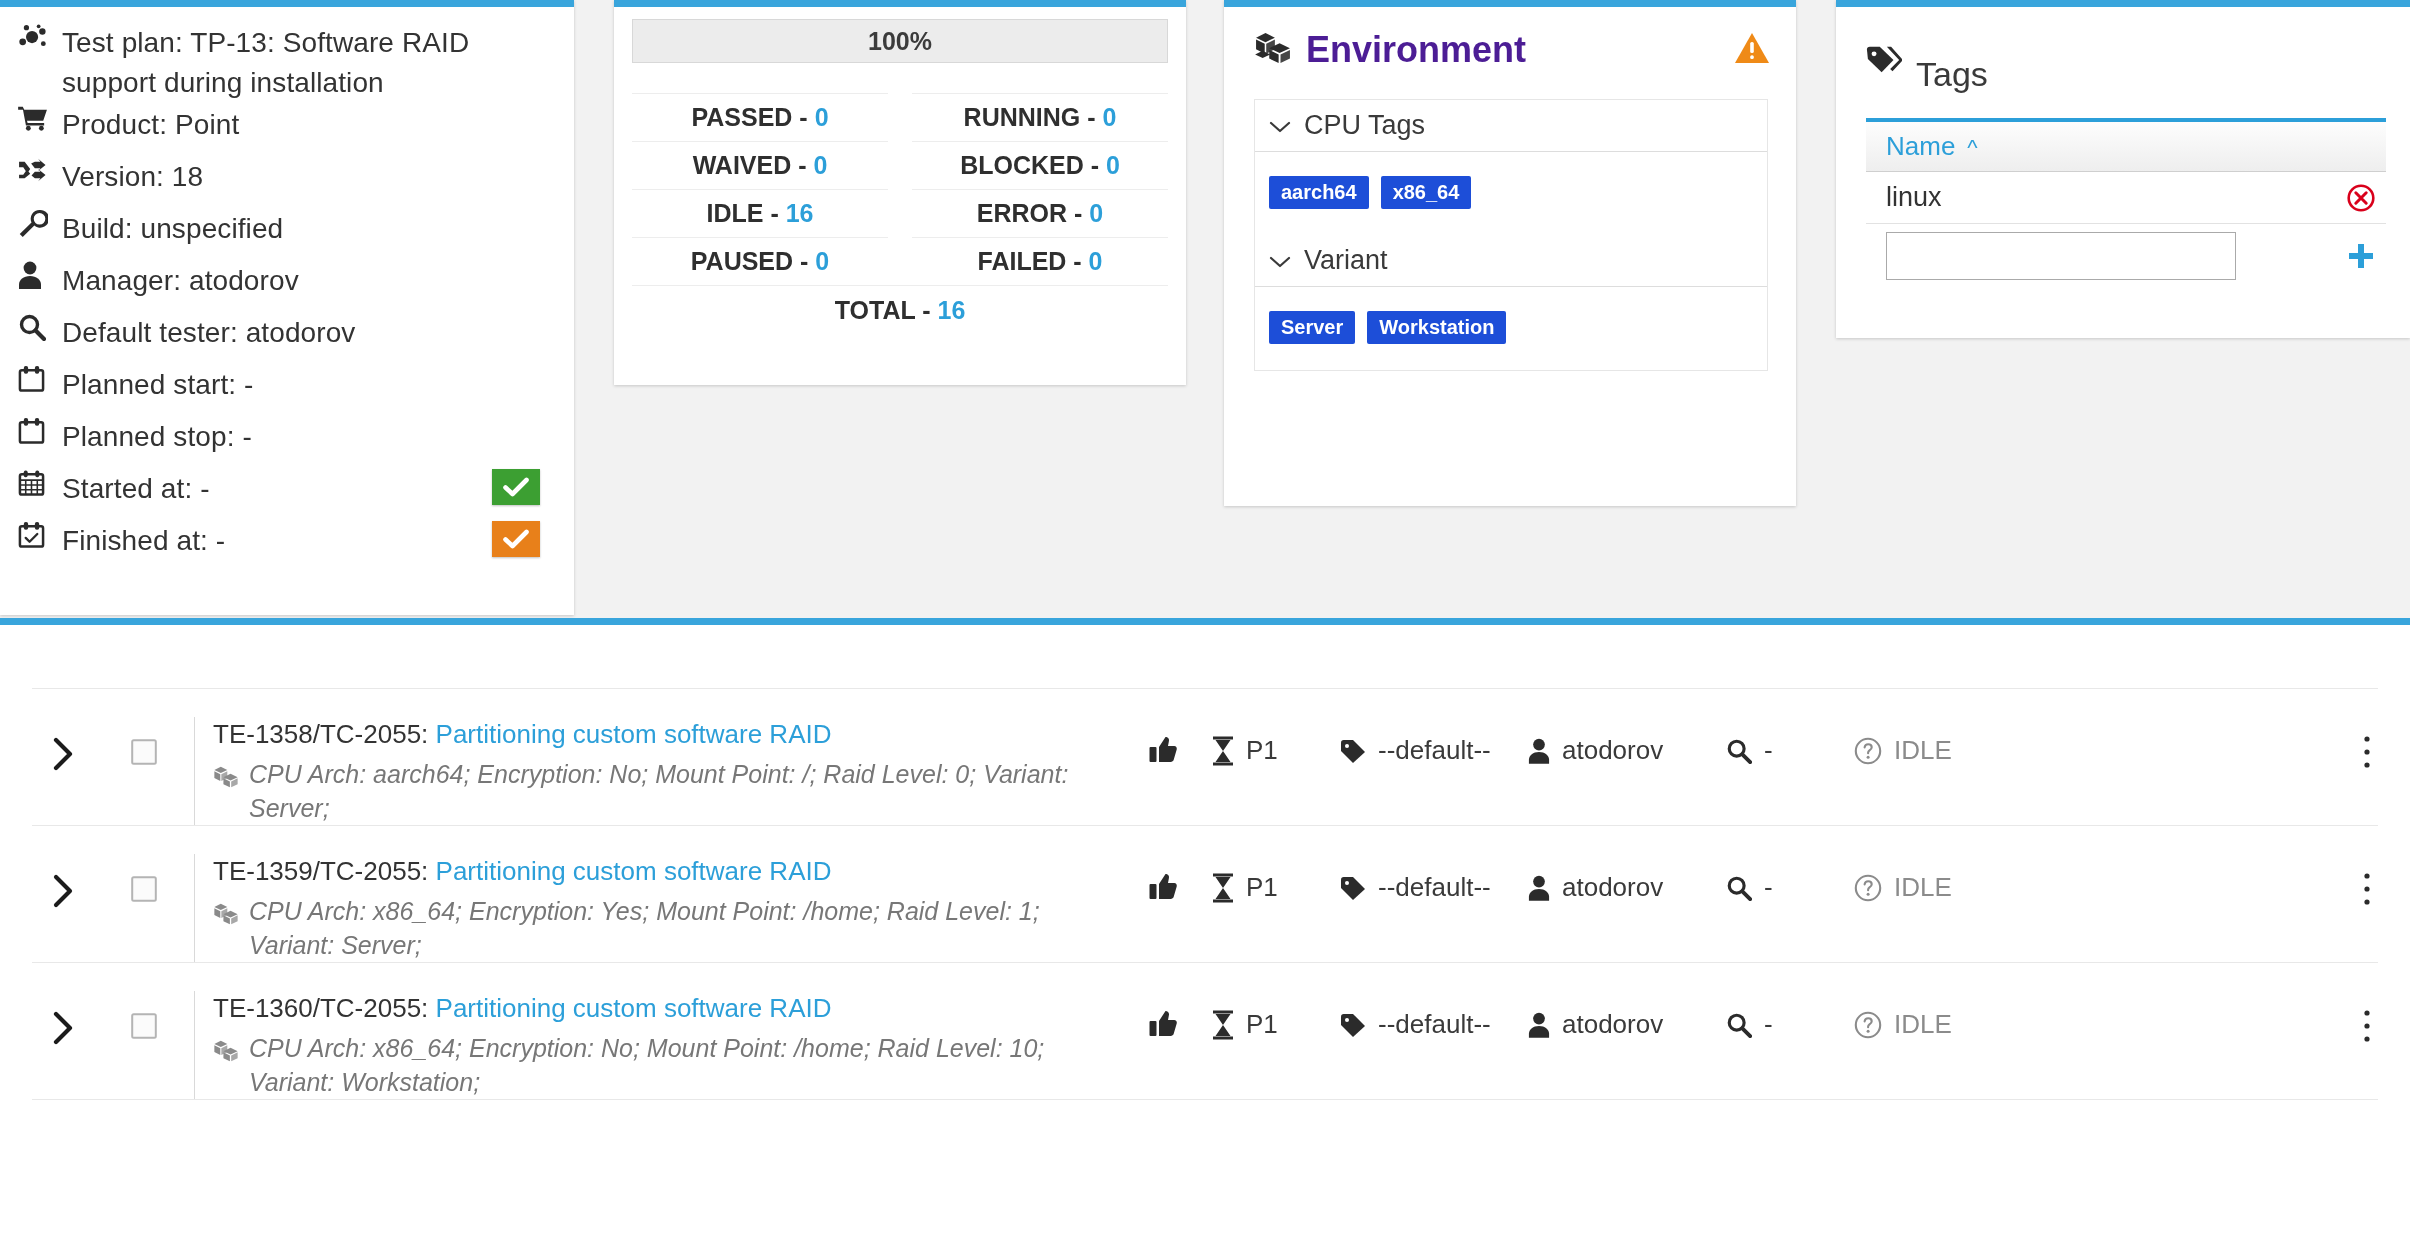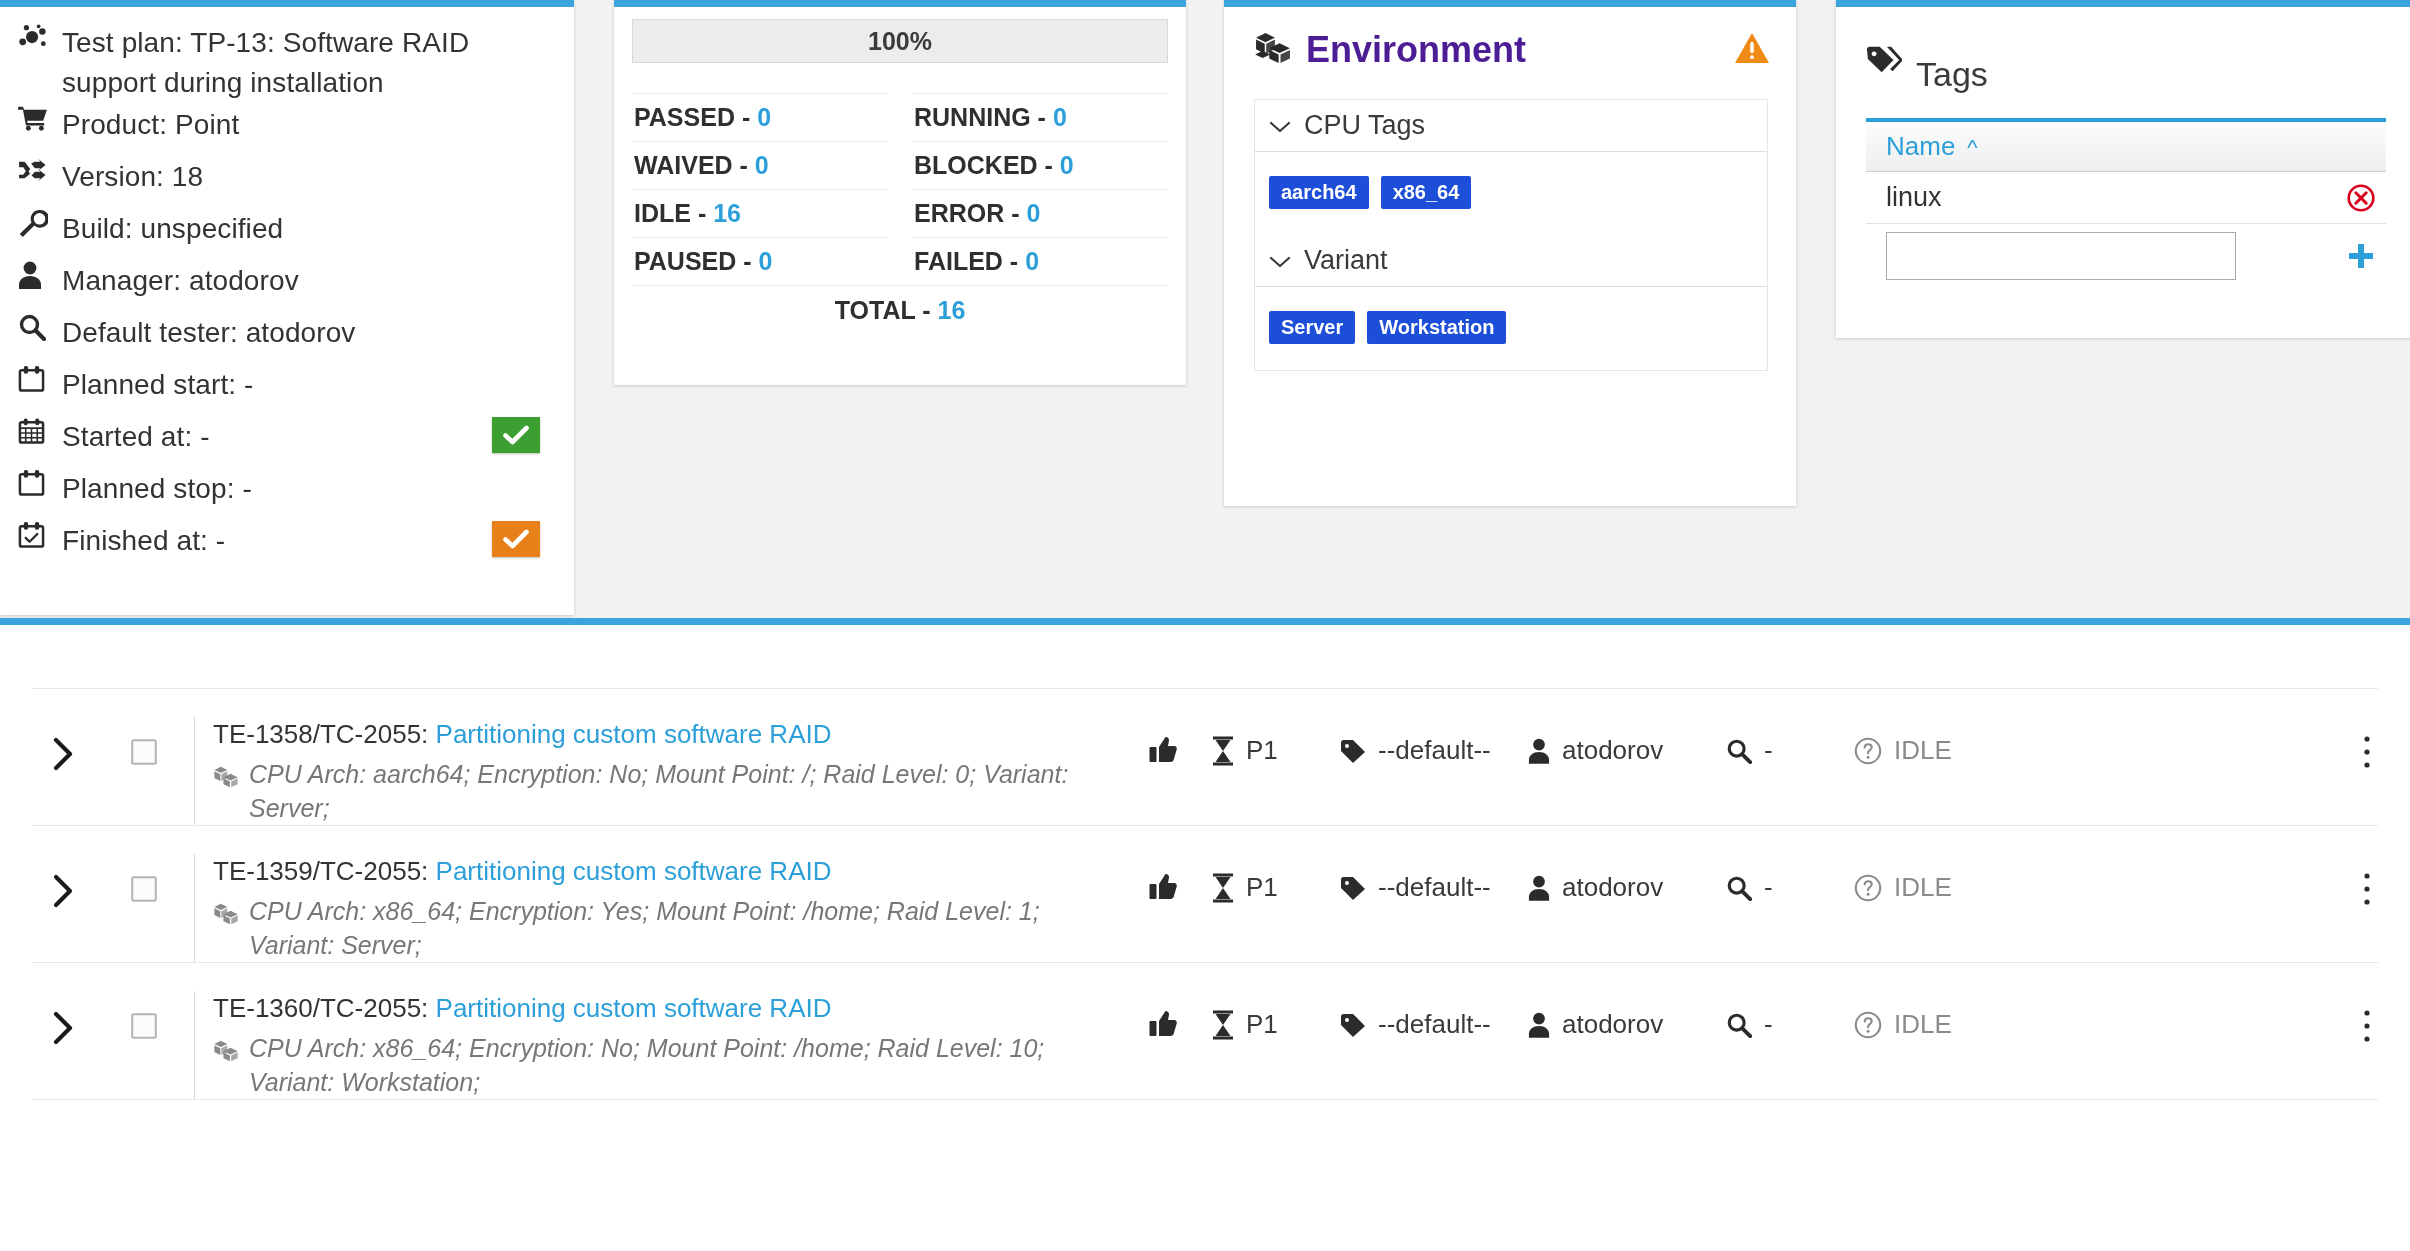--- a/index.html
+++ b/index.html
@@ -59,20 +59,21 @@
   }
   .stats-grid {
     display: grid; grid-template-columns: 1fr 1fr;
     column-gap: 24px; margin-top: 30px;
   }
   .stat-cell {
     border-top: 1px solid #ededed;
     padding: 9px 2px 9px 2px;
     font-size: 25px; font-weight: bold; color: #2f2f2f;
     white-space: nowrap;
+    text-align: center;
   }
   .stat-cell .num { color: #2c9fd9; font-weight: bold; }
   .stat-total {
     grid-column: 1 / span 2;
     border-top: 1px solid #ededed;
     text-align: center;
     padding: 10px 0 6px 0;
     font-size: 25px; font-weight: bold; color: #2f2f2f;
   }
   .stat-total .num { color: #2c9fd9; }
@@ -262,42 +263,42 @@
               <rect x="17.5" y="0.5" width="4.5" height="8" rx="2" fill="#2b2b2b"></rect>
             </svg>
         </div>
         <div class="plan-txt">Planned start: -</div>
       </div>
 
       <div class="plan-row">
         <div class="plan-ico">
           <svg width="27" height="28" viewBox="0 0 28 28">
               <rect x="2" y="5" width="24" height="21" rx="2" fill="none" stroke="#2b2b2b" stroke-width="2.6"></rect>
+              <rect x="6" y="0.5" width="4.5" height="8" rx="2" fill="#2b2b2b"></rect>
+              <rect x="17.5" y="0.5" width="4.5" height="8" rx="2" fill="#2b2b2b"></rect>
+            </svg>
+        </div>
+        <div class="plan-txt">Planned stop: -</div>
+      </div>
+
+      <div class="plan-row">
+        <div class="plan-ico">
+          <svg width="27" height="28" viewBox="0 0 28 28">
+              <rect x="2" y="5" width="24" height="21" rx="2" fill="none" stroke="#2b2b2b" stroke-width="2.6"></rect>
               <path d="M2 11h24M2 16h24M2 21h24M8 11v15M14 11v15M20 11v15" stroke="#2b2b2b" stroke-width="1.6"></path>
               <rect x="6" y="1" width="4" height="7" rx="1.8" fill="#2b2b2b"></rect>
               <rect x="18" y="1" width="4" height="7" rx="1.8" fill="#2b2b2b"></rect>
             </svg>
         </div>
         <div class="plan-txt">Started at: -</div>
         <div class="plan-btn green">
           <svg width="26" height="20" viewBox="0 0 26 20">
               <path d="M2.5 10.5 9.5 17 23.5 3" fill="none" stroke="#fff" stroke-width="4.6" stroke-linecap="round" stroke-linejoin="round"></path>
             </svg>
         </div>
-      </div>
-
-      <div class="plan-row">
-        <div class="plan-ico">
-          <svg width="27" height="28" viewBox="0 0 28 28">
-              <rect x="2" y="5" width="24" height="21" rx="2" fill="none" stroke="#2b2b2b" stroke-width="2.6"></rect>
-              <rect x="6" y="0.5" width="4.5" height="8" rx="2" fill="#2b2b2b"></rect>
-              <rect x="17.5" y="0.5" width="4.5" height="8" rx="2" fill="#2b2b2b"></rect>
-            </svg>
-        </div>
-        <div class="plan-txt">Planned stop: -</div>
       </div>
 
       <div class="plan-row">
         <div class="plan-ico">
           <svg width="27" height="28" viewBox="0 0 28 28">
               <rect x="2" y="5" width="24" height="21" rx="2" fill="none" stroke="#2b2b2b" stroke-width="2.6"></rect>
               <rect x="6" y="0.5" width="4.5" height="8" rx="2" fill="#2b2b2b"></rect>
               <rect x="17.5" y="0.5" width="4.5" height="8" rx="2" fill="#2b2b2b"></rect>
               <path d="M8 17l4 4 8-8" fill="none" stroke="#2b2b2b" stroke-width="2.4" stroke-linecap="round" stroke-linejoin="round"></path>
             </svg>

